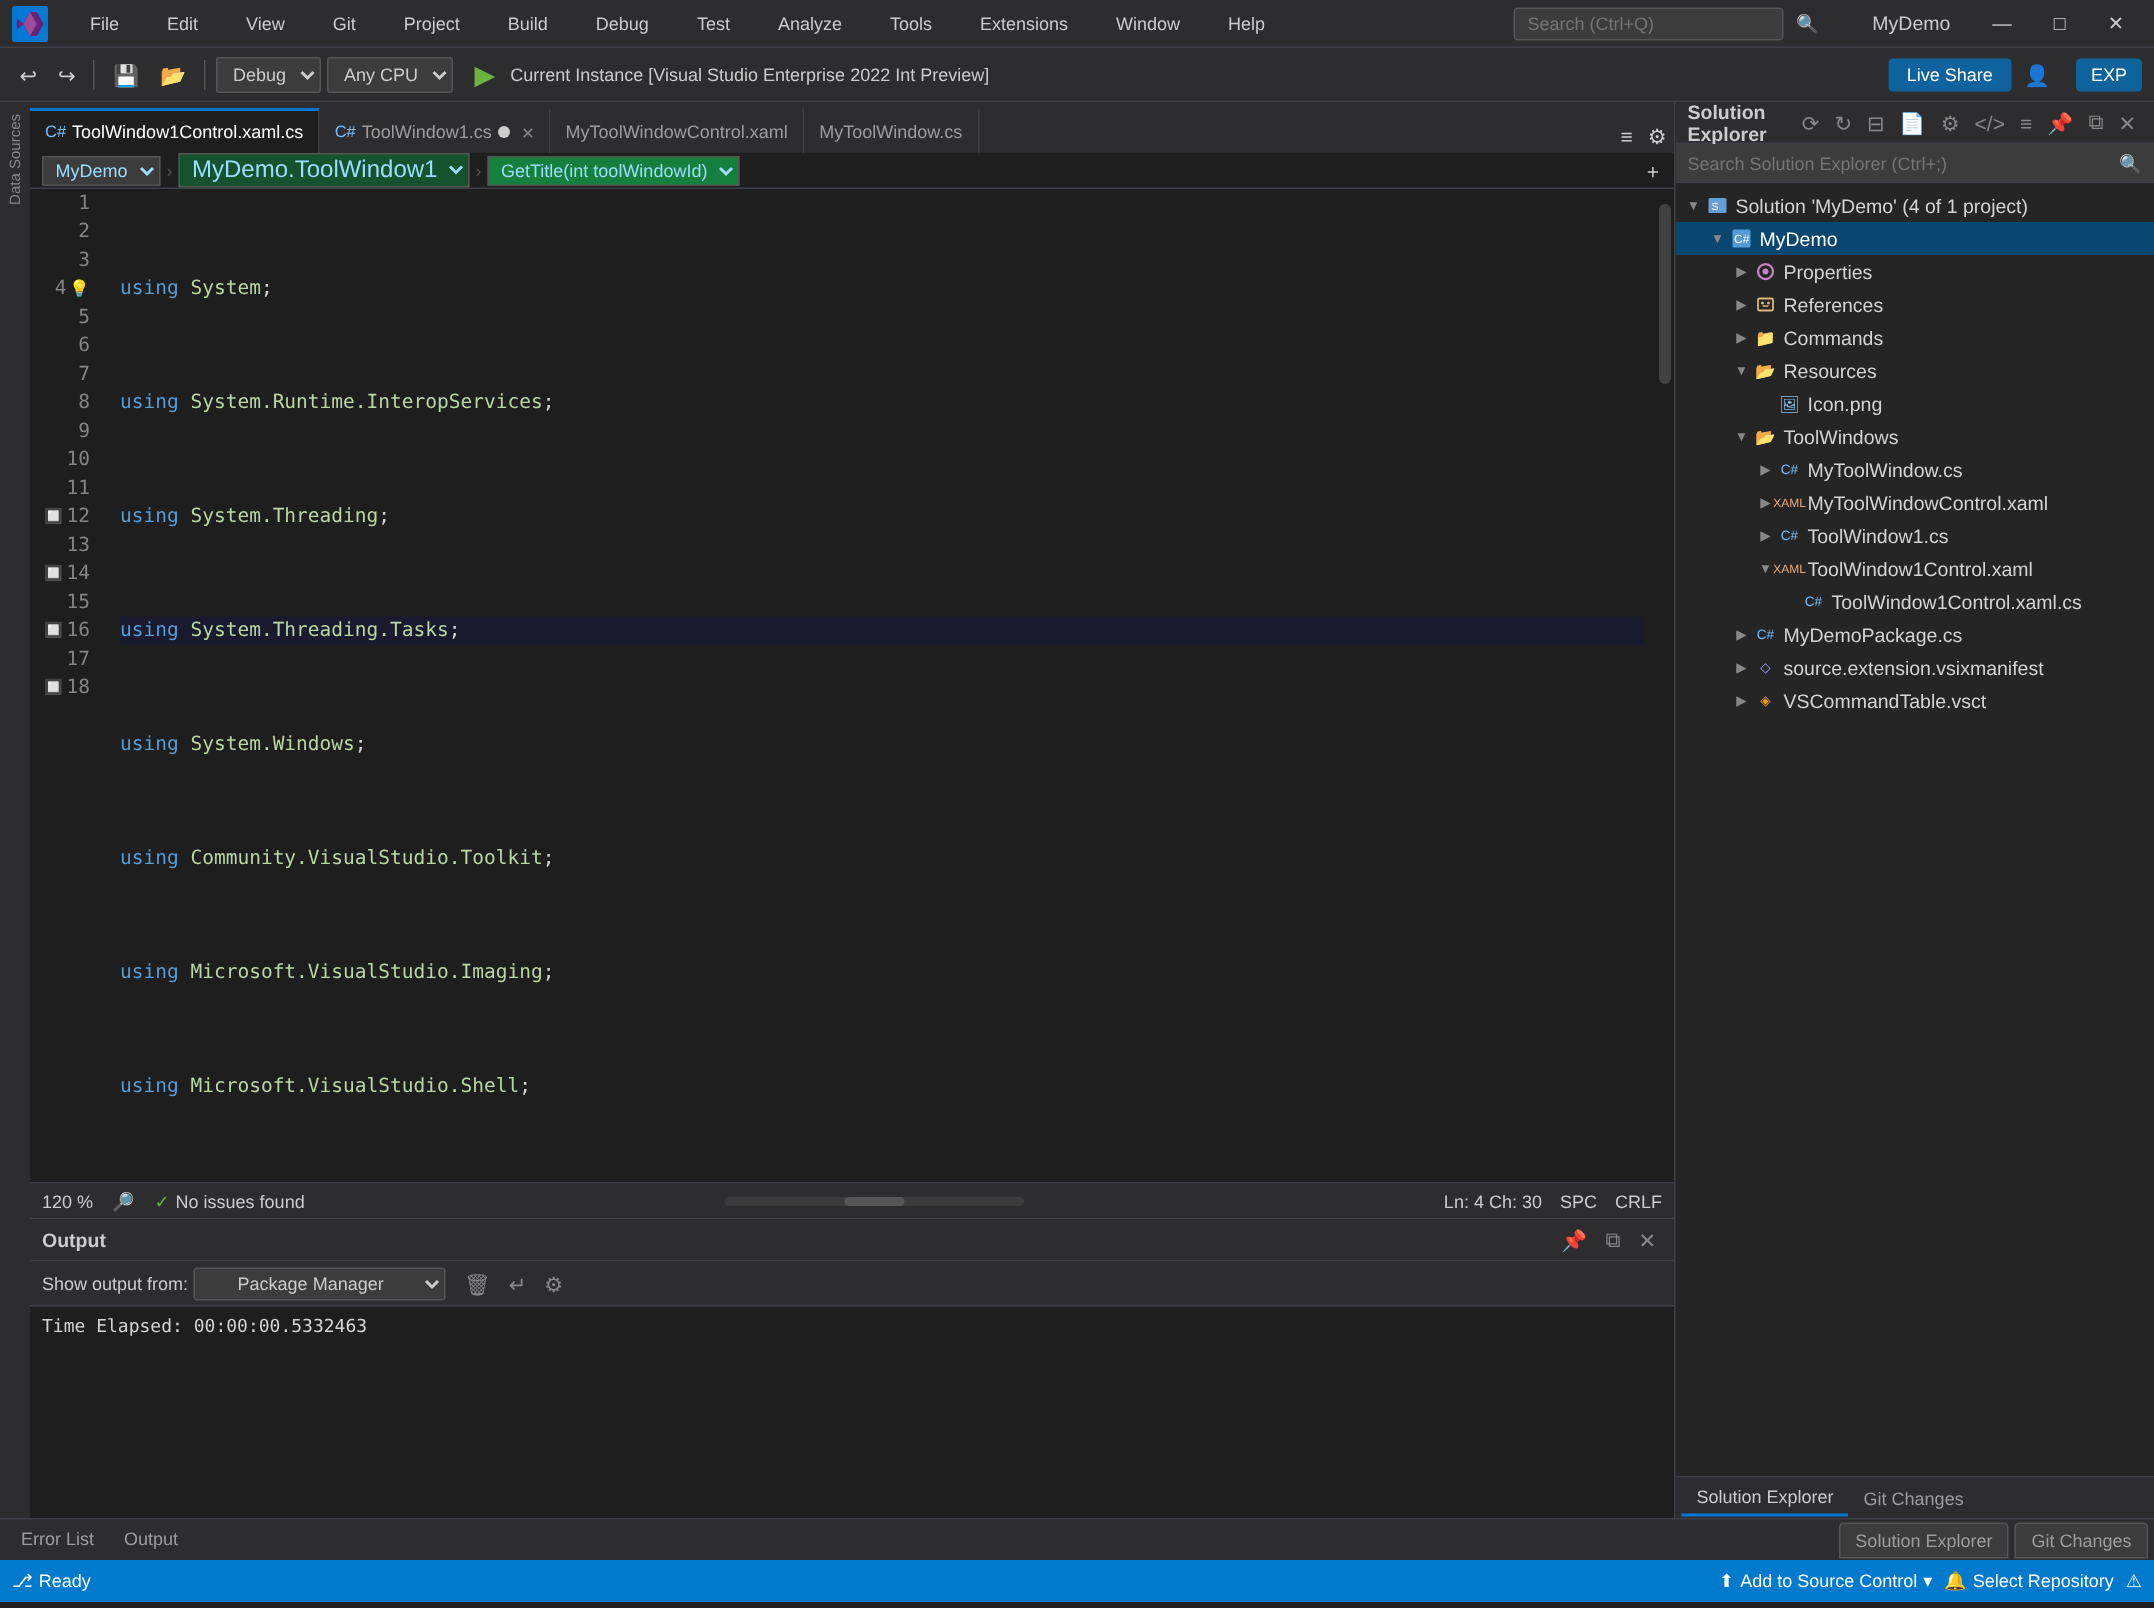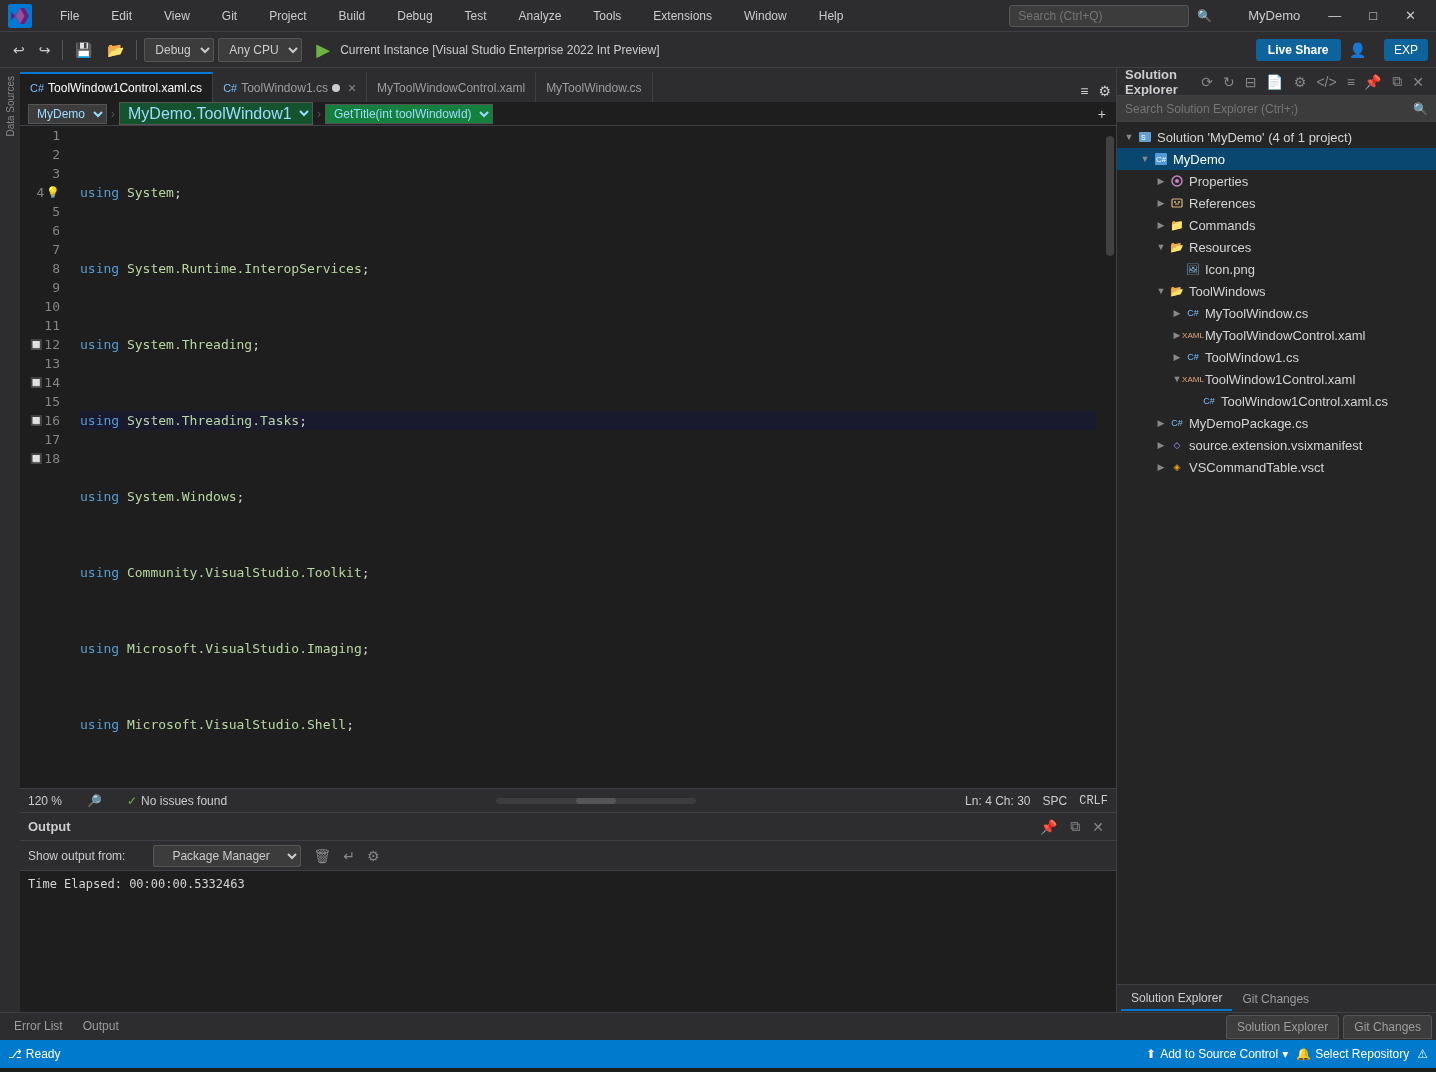--- a/index.html
+++ b/index.html
@@ -134,21 +134,20 @@
     }
     .live-share-btn {
       margin-left: auto;
       background: #0e639c;
       color: white;
       border: none;
       padding: 4px 12px;
       border-radius: 3px;
       cursor: pointer;
       font-size: 12px;
-      font-weight: bold;
     }
     .exp-btn {
       background: #0e639c;
       color: white;
       border: none;
       padding: 4px 10px;
       border-radius: 3px;
       cursor: pointer;
       font-size: 12px;
       margin-left: 8px;
@@ -307,21 +306,21 @@
       border-radius: 4px;
     }
 
     
     #editor-status {
       height: 24px;
       background: #007acc;
       display: flex;
       align-items: center;
       padding: 0 8px;
-      gap: 20px;
+      gap: 8px;
       font-size: 12px;
       color: white;
     }
     .status-item {
       display: flex;
       align-items: center;
       gap: 4px;
     }
 
     
@@ -360,25 +359,24 @@
       display: flex;
       align-items: center;
       padding: 0 8px;
       gap: 4px;
       border-bottom: 1px solid #3f3f46;
     }
     .output-dropdown {
       background: #3c3c3c;
       border: 1px solid #555;
       color: #ccc;
-      padding: 2px 14px;
+      padding: 2px 24px;
       border-radius: 2px;
       font-size: 12px;
       height: 22px;
-      margin-left: 24px;
     }
     #output-content {
       flex: 1;
       padding: 4px 8px;
       font-family: 'Consolas', monospace;
       font-size: 12px;
       color: #d4d4d4;
       overflow: hidden;
     }
     .output-line {
@@ -790,21 +788,21 @@
         <span style="color:#ccc;">No issues found</span>
       </div>
       <div style="flex:1;display:flex;align-items:center;justify-content:center;">
         <div style="width:200px;height:6px;background:#3c3c3c;border-radius:3px;position:relative;">
           <div style="position:absolute;left:40%;width:20%;height:100%;background:#555;border-radius:3px;"></div>
         </div>
       </div>
       <div style="margin-left:auto;display:flex;gap:12px;align-items:center;">
         <span style="color:#ccc;">Ln: 4   Ch: 30</span>
         <span style="color:#ccc;">SPC</span>
-        <span style="color:#ccc;font-family:Liberation Mono, monospace;">CRLF</span>
+        <span style="color:#ccc;">CRLF</span>
       </div>
     </div>
 
     <div id="output-panel">
       <div id="output-header">
         <span class="output-title">Output</span>
         <div style="margin-left:auto;display:flex;gap:4px;">
           <button class="output-toolbar-btn">📌</button>
           <button class="output-toolbar-btn">⧉</button>
           <button class="output-toolbar-btn">✕</button>

